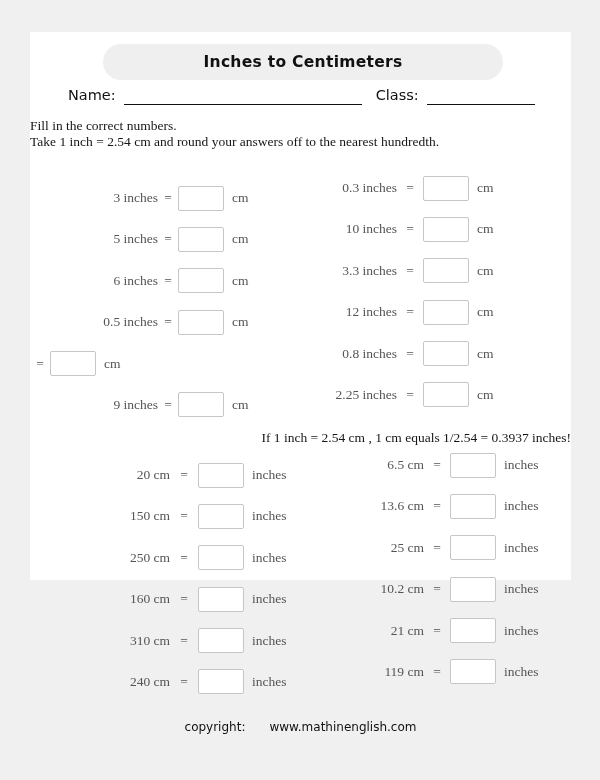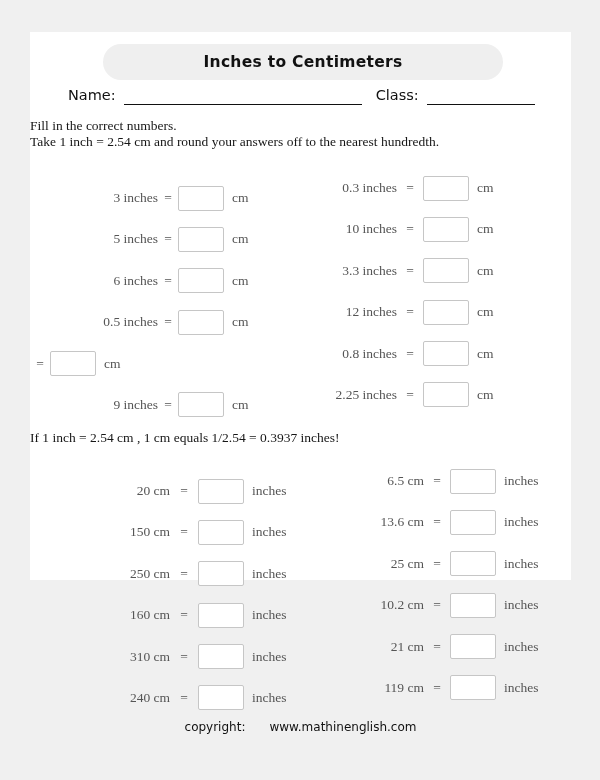--- a/index.html
+++ b/index.html
@@ -36,21 +36,21 @@
   .name-row .class-lbl { margin-left:14px; }
   .wline.class-line { flex:1; margin-left:8px; }
   
   .instructions {
     position:absolute; left:0; right:0; top:86px;
     font-size:13.5px; color:#161616; line-height:16px;
   }
   
   .sec { position:absolute; left:0; right:0; display:flex; flex-direction:column; gap:15.4px; }
   .sec1 { top:143px; }
-  .sec2 { top:436px;padding-left:27px; }
+  .sec2 { top:420px;padding-left:27px; }
   .prow { position:relative; height:26px; }
   .half { position:absolute; top:0; height:26px; display:flex; align-items:center;
           font-size:13.5px; color:#555; }
   .half-left { left:0;margin-top:10px; }
   .half-right { left:239px; }
   .q { text-align:right; white-space:nowrap; }
   .sec1 .half-left .q { width:128px; }
   .sec2 .half-left .q { width:113px; }
   .half-right .q { width:128px; }
   .eq { width:10px; text-align:center; color:#555; }
@@ -59,21 +59,21 @@
   .half-right .eq { margin:0 8px; }
   .ans {
     width:46px; height:25px; border:1px solid #c6c6c6; border-radius:2px;
     background:#fff; outline:none; font-family:"Liberation Serif", serif;
     font-size:13px; padding:0 4px; color:#333;
   }
   .unit { margin-left:8px; }
   
   .mid-note {
     position:absolute; left:0; right:0; top:398px;
-    text-align:left; font-size:13.5px; color:#161616; line-height:16px;
+    text-align:right; font-size:13.5px; color:#161616; line-height:16px;
   }
   
   .footer {
     position:absolute; left:0; right:0; top:688px;
     display:flex; justify-content:center; gap:24px;
     font-family:"DejaVu Sans", sans-serif; font-size:12px; color:#111;
   }
 </style>
 </head>
 <body>

